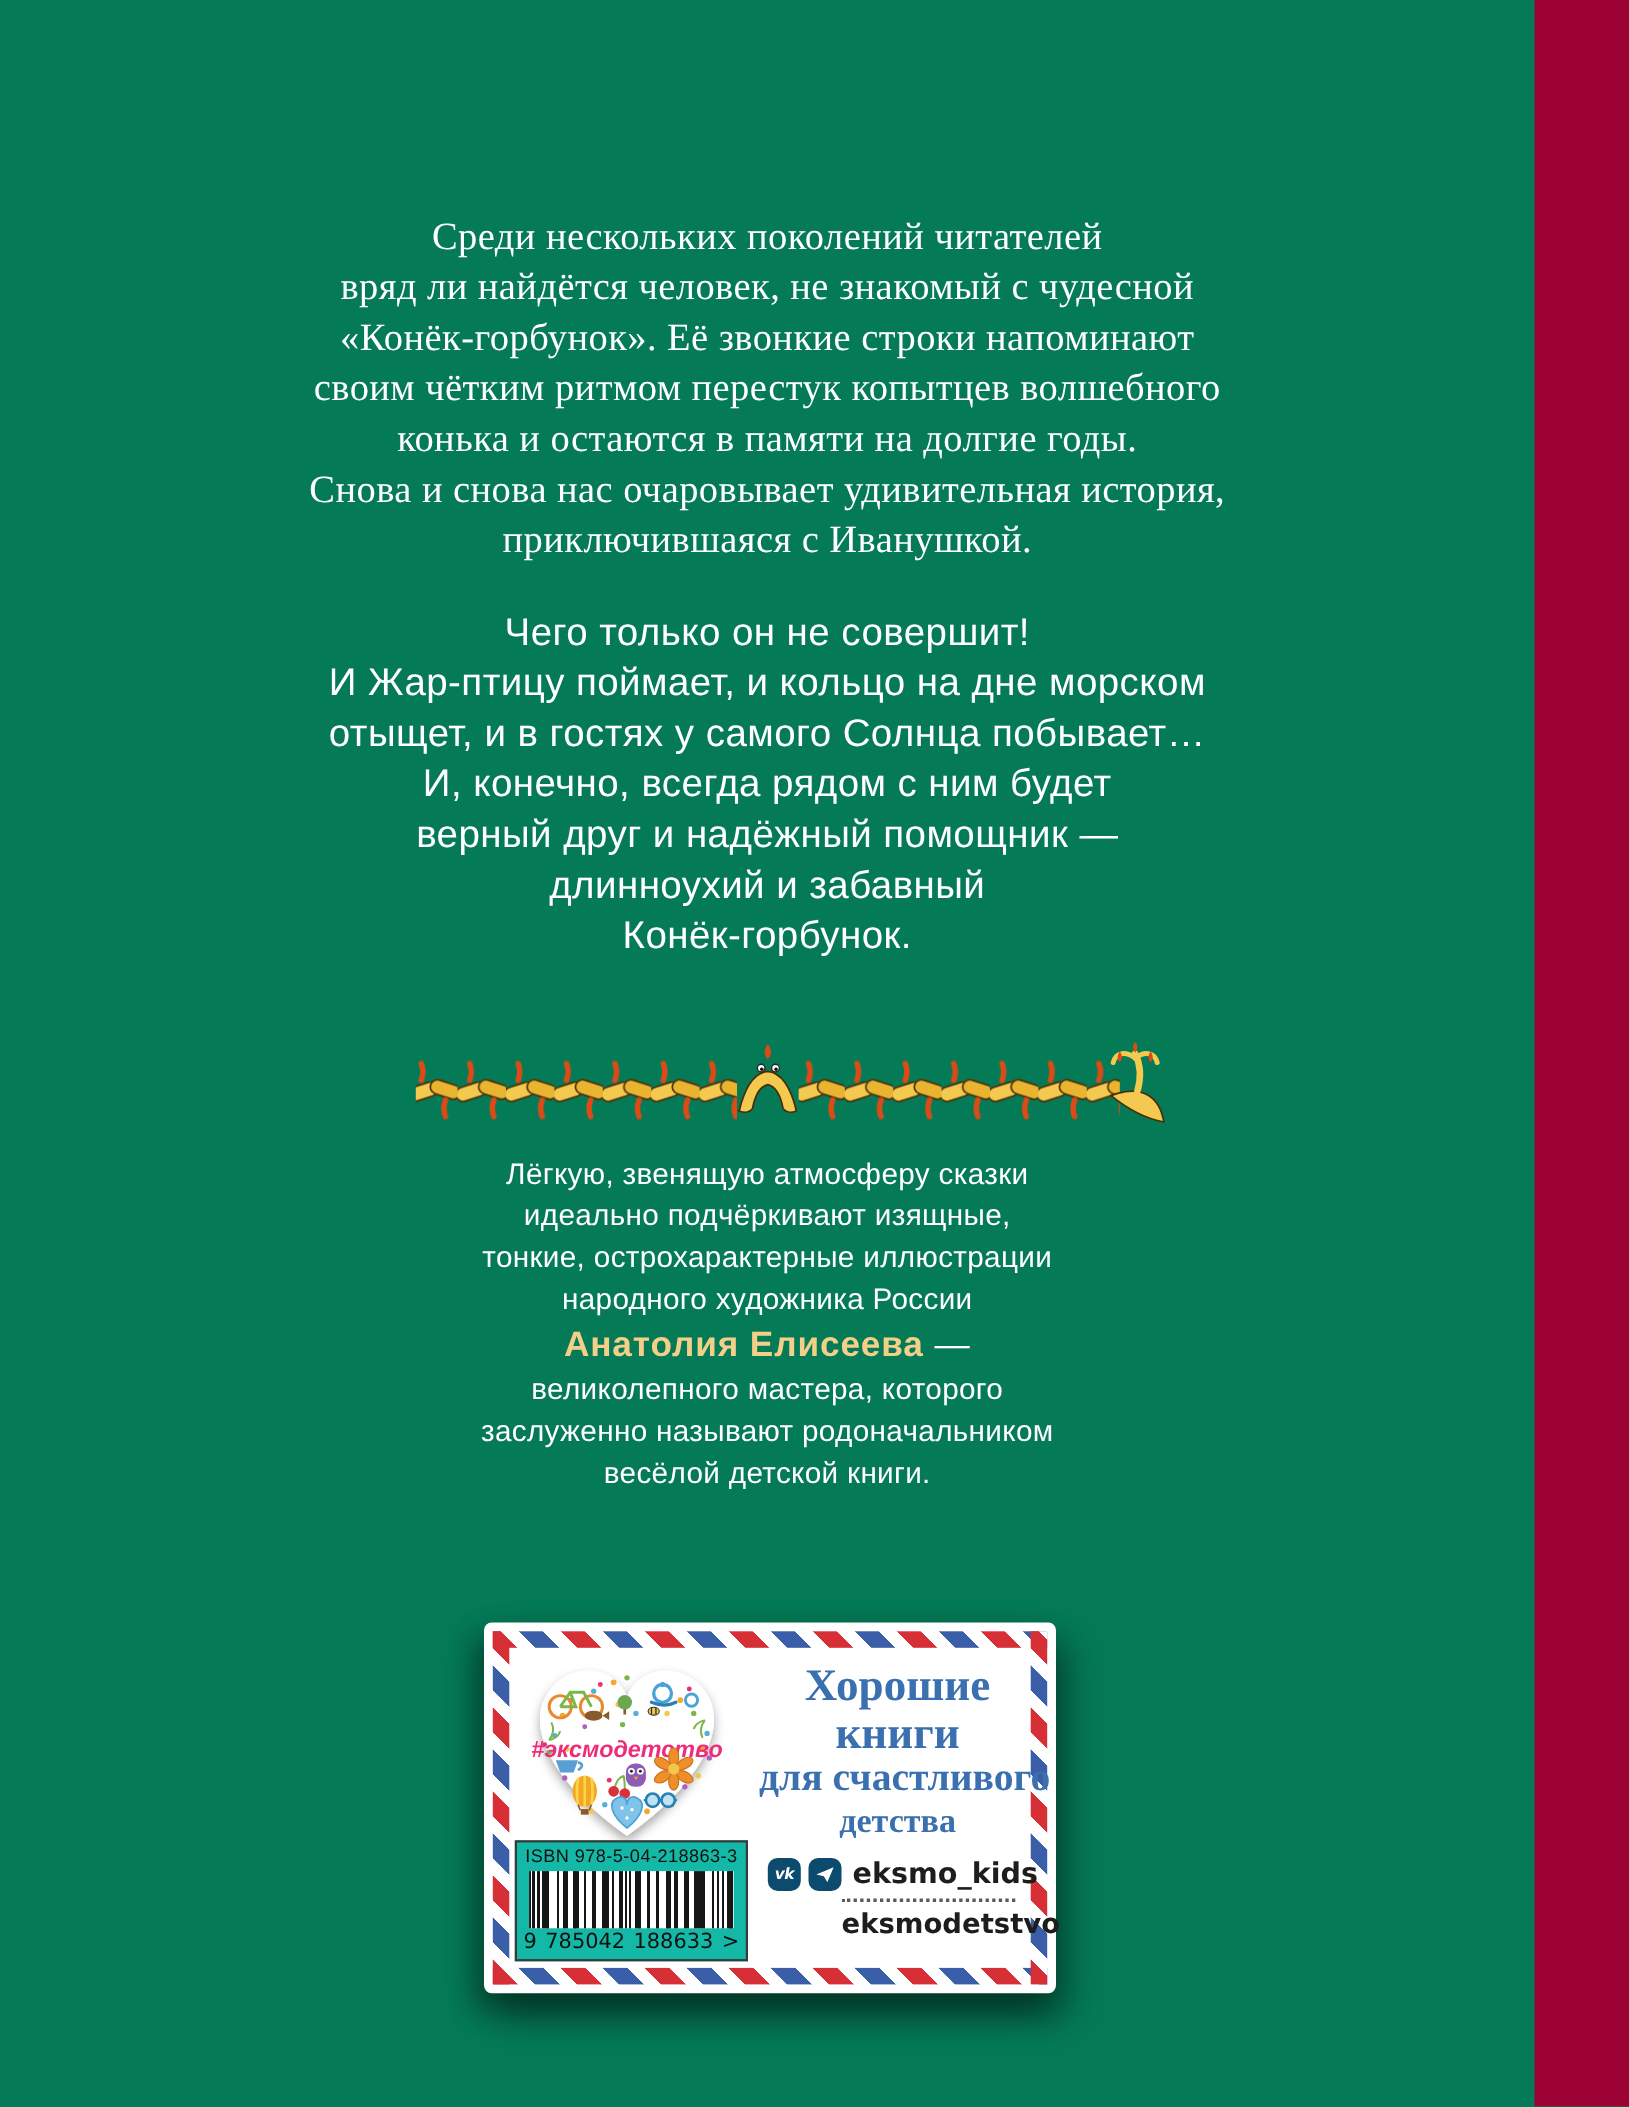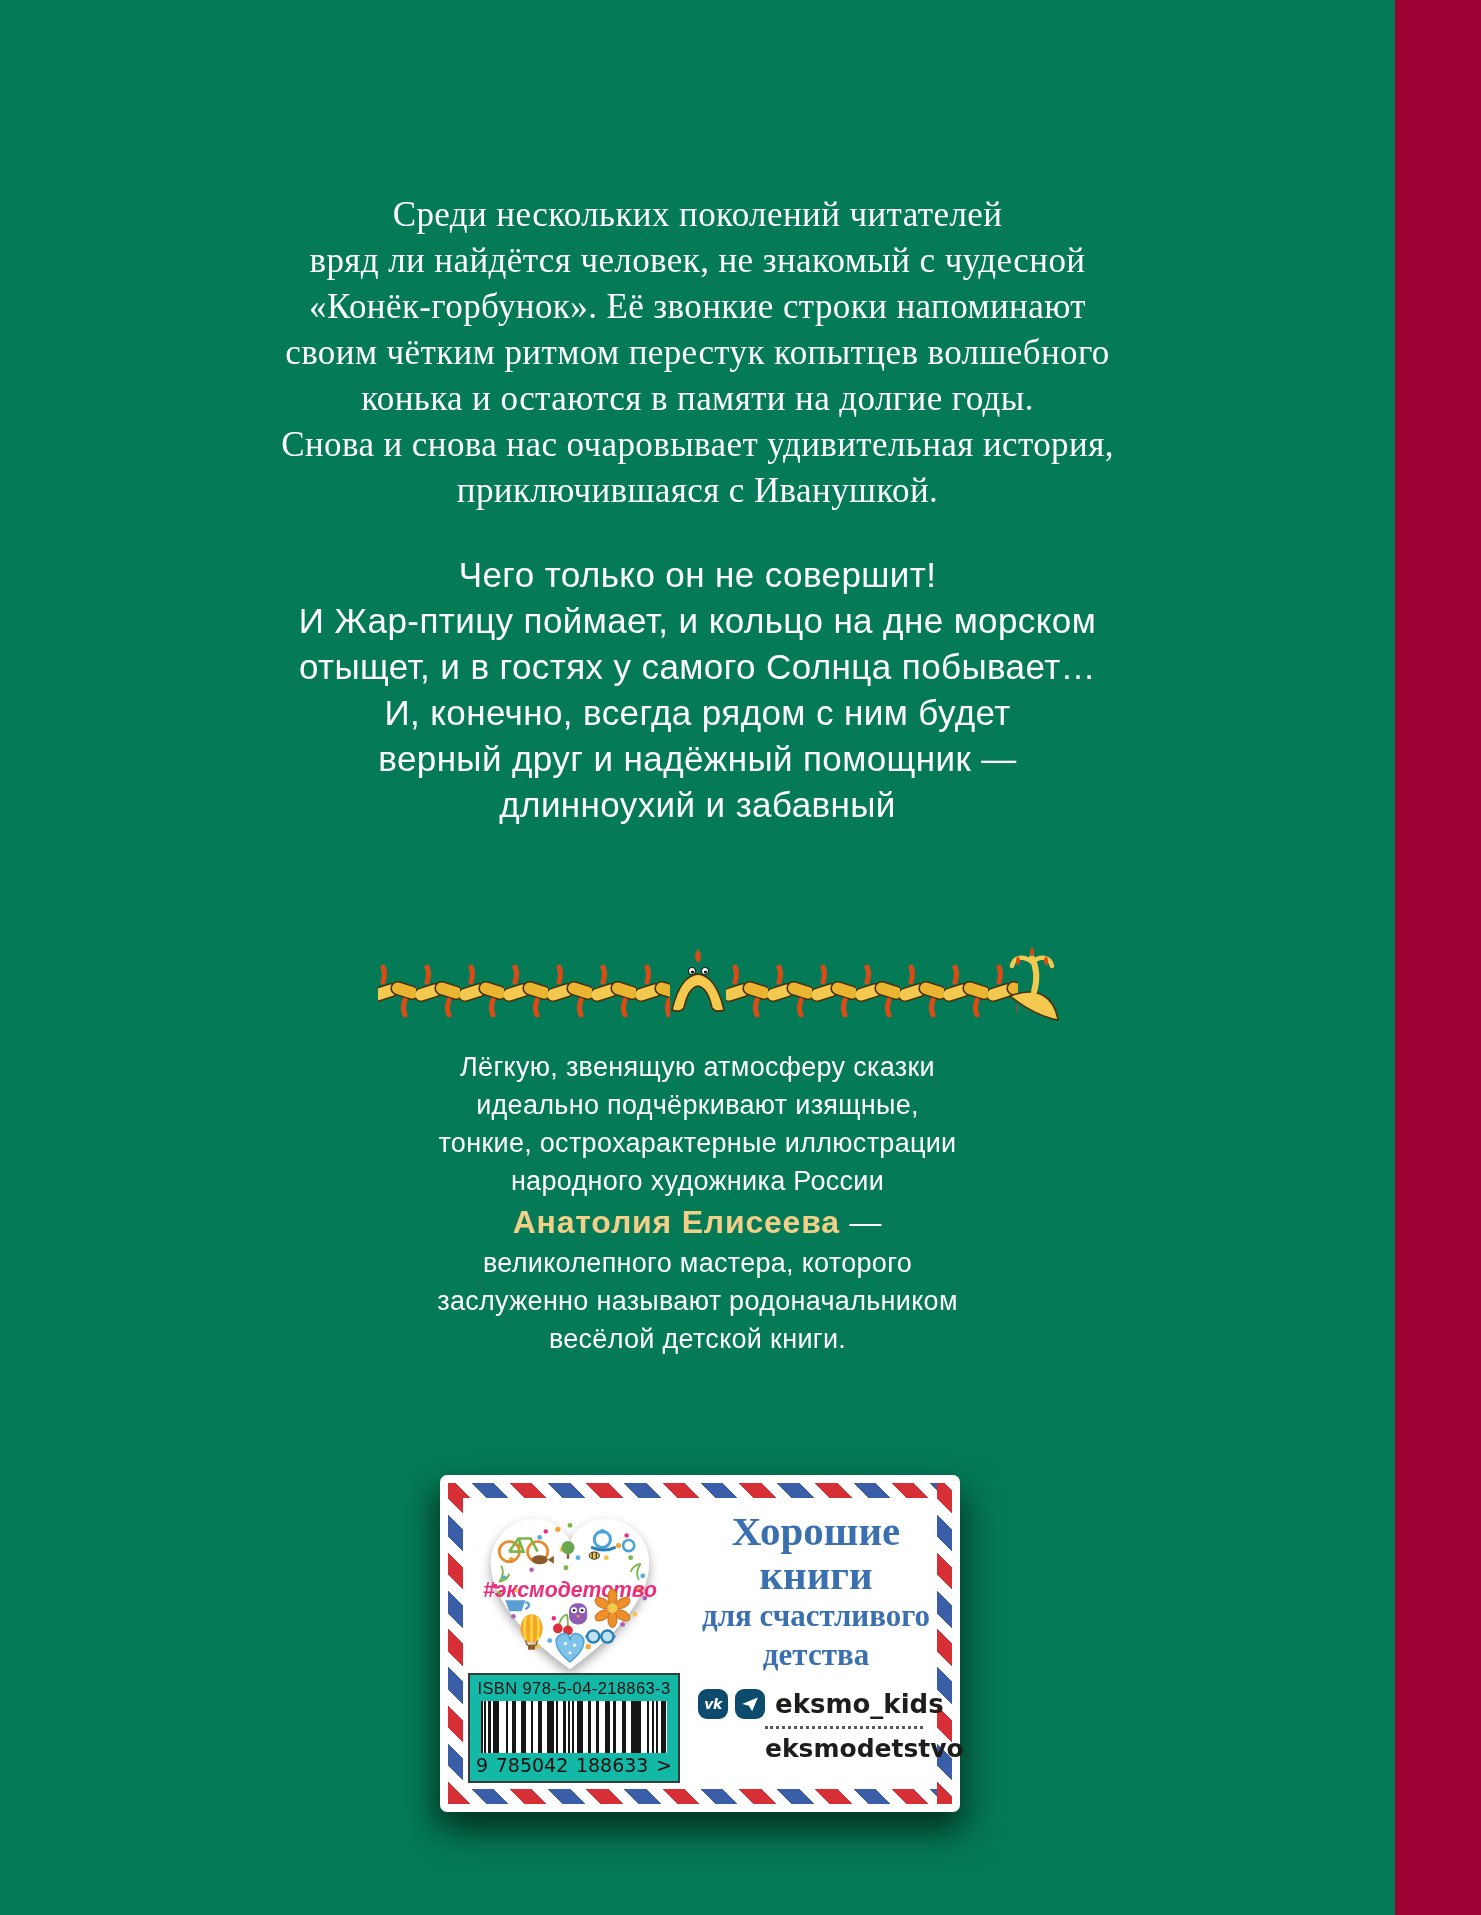--- a/index.html
+++ b/index.html
@@ -30,21 +30,21 @@
   .stripe.top{left:8px;right:8px;top:8px;height:15px;}
   .stripe.bottom{left:8px;right:8px;bottom:8px;height:15px;}
   .stripe.left{top:8px;bottom:8px;left:8px;width:15px;}
   .stripe.right{top:8px;bottom:8px;right:8px;width:15px;}
 
   .heart-wrap{position:absolute;left:28px;top:22px;width:204px;height:182px;}
   .slogan{position:absolute;left:250px;top:34px;width:252px;text-align:center;
           color:#3b70b0;font-family:"Liberation Serif",serif;font-weight:bold;white-space:nowrap;}
   .slogan .l1{font-size:41px;line-height:45px;}
   .slogan .l2{font-size:41px;line-height:42px;}
-  .slogan .l3{font-size:31px;line-height:39px;}
+  .slogan .l3{font-size:36px;line-height:39px;}
   .slogan .l4{font-size:31px;line-height:39px;}
 
   .barcode-box{position:absolute;left:28px;top:198px;width:212px;height:110px;
           border:2px solid #3a3a3a;background:#14b8a6;box-sizing:border-box;
           display:flex;flex-direction:column;align-items:center;padding:4px 5px 2px;}
   .isbn{font-size:16.5px;color:#111;letter-spacing:.4px;white-space:nowrap;}
   .bars{width:186px;height:52px;margin-top:3px;background-color:#fff;
         background-image:
           repeating-linear-gradient(90deg,#161616 0 2px,transparent 2px 7px,#161616 7px 10px,transparent 10px 16px,#161616 16px 18px,transparent 18px 25px),
           repeating-linear-gradient(90deg,transparent 0 3px,#161616 3px 5px,transparent 5px 12px,#161616 12px 17px,transparent 17px 28px);}
@@ -79,20 +79,21 @@
     <div>приключившаяся с Иванушкой.</div>
   </div>
 
   <div class="blurb" id="blurb2">
     <div>Чего только он не совершит!</div>
     <div>И Жар-птицу поймает, и кольцо на дне морском</div>
     <div>отыщет, и в гостях у самого Солнца побывает…</div>
     <div>И, конечно, всегда рядом с ним будет</div>
     <div>верный друг и надёжный помощник —</div>
     <div>длинноухий и забавный</div>
+    <div>Конёк-горбунок.</div>
   </div>
 
   <div class="ornament-wrap">
     <svg width="740" height="88" viewBox="0 0 740 88">
       <defs>
         <pattern id="braid" x="0" y="0" width="44" height="88" patternUnits="userSpaceOnUse">
           <g stroke="#4a2c08" stroke-width="1.5">
             <rect x="-2" y="40" width="28" height="13" rx="6.5" fill="#f3c94f" transform="rotate(-18 12 46)"></rect>
             <rect x="19" y="38" width="28" height="13" rx="6.5" fill="#e9b42f" transform="rotate(18 33 44)"></rect>
           </g>

